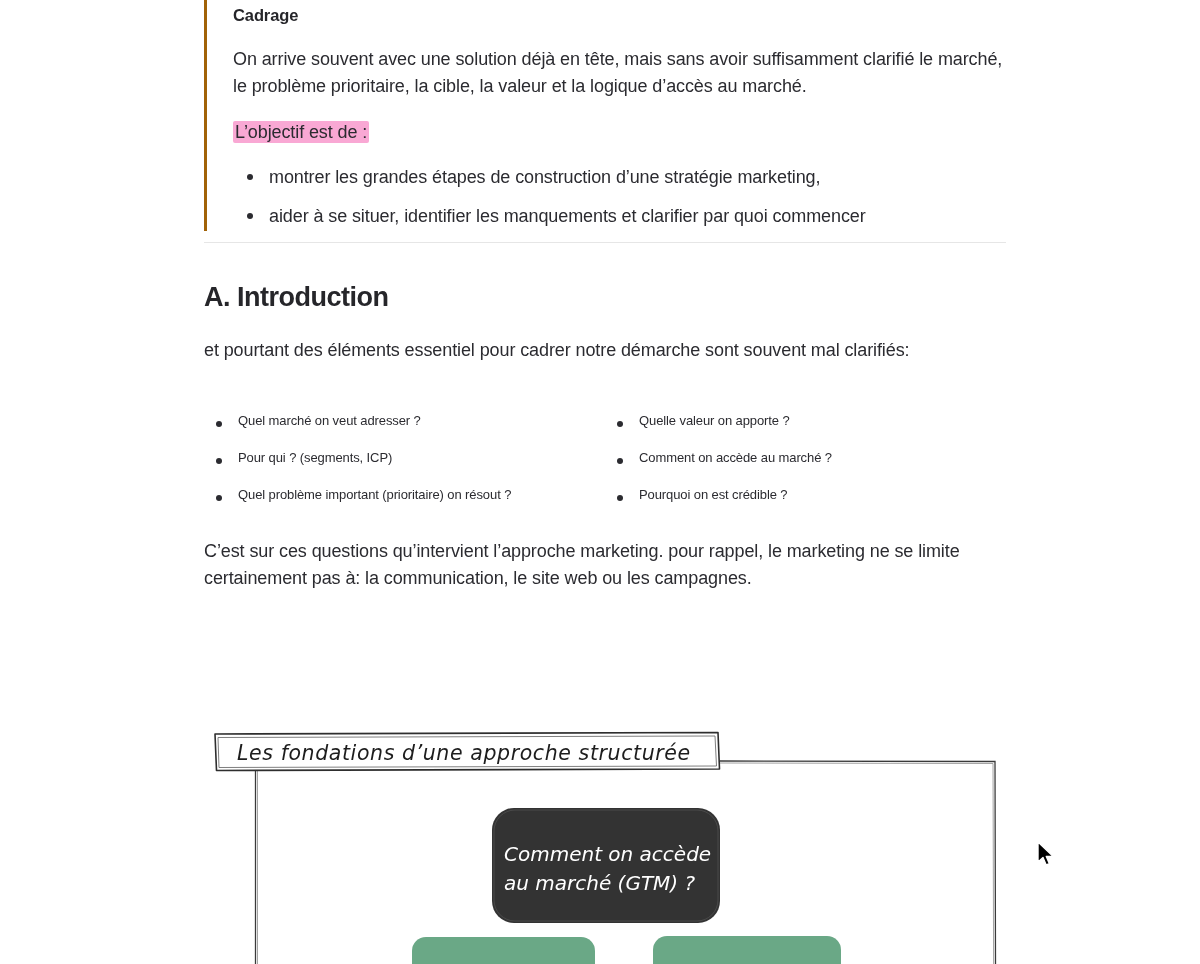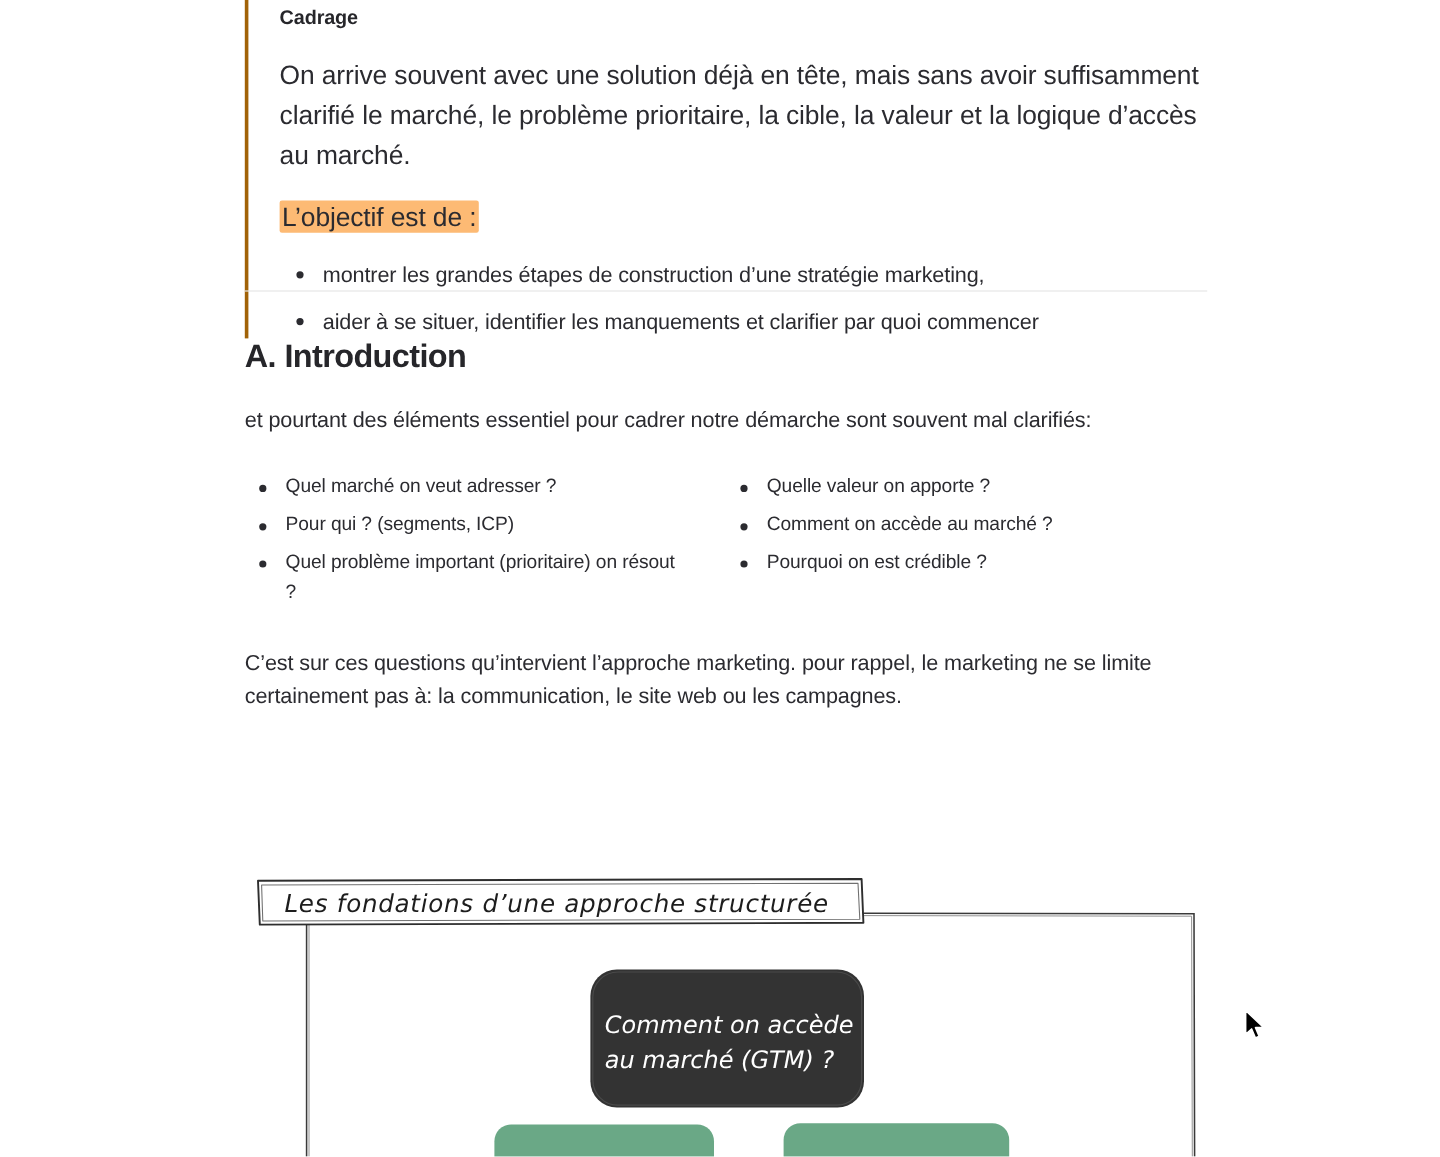--- a/index.html
+++ b/index.html
@@ -37,28 +37,28 @@
   .callout-title {
     font-size: 16.5px;
     font-weight: bold;
     color: #26262a;
     line-height: 1.45;
     margin: 0;
     padding-top: 4px;
     letter-spacing: -0.1px;
   }
   .callout-para {
-    font-size: 22px;
+    font-size: 18px;
     color: #2b2b30;
     line-height: 1.52;
     margin: 18px 0 0 0;
     letter-spacing: -0.1px;
   }
   .hl {
-    background: #fdba74;
+    background: #f9a8d4;
     padding: 1px 2px;
     border-radius: 2px;
   }
   .callout-list {
     list-style: none;
     margin: 18px 0 0 0;
     padding: 0;
   }
   .callout-list li {
     position: relative;
@@ -122,26 +122,27 @@
   }
   .col { width: 50%; }
   .col:first-child { padding-right: 36px; }
   .q-list {
     list-style: none;
     margin: 0;
     padding: 0;
   }
   .q-list li {
     position: relative;
-    font-size: 16px;
+    font-size: 13px;
     color: #2b2b30;
     line-height: 1.53;
     padding-left: 34px;
     margin-bottom: 7px;
     letter-spacing: -0.1px;
+    margin-top: 17px;
   }
   .q-list li::before {
     content: "";
     position: absolute;
     left: 12px;
     top: 10px;
     width: 6px;
     height: 6px;
     border-radius: 50%;
     background: #2b2b30;

